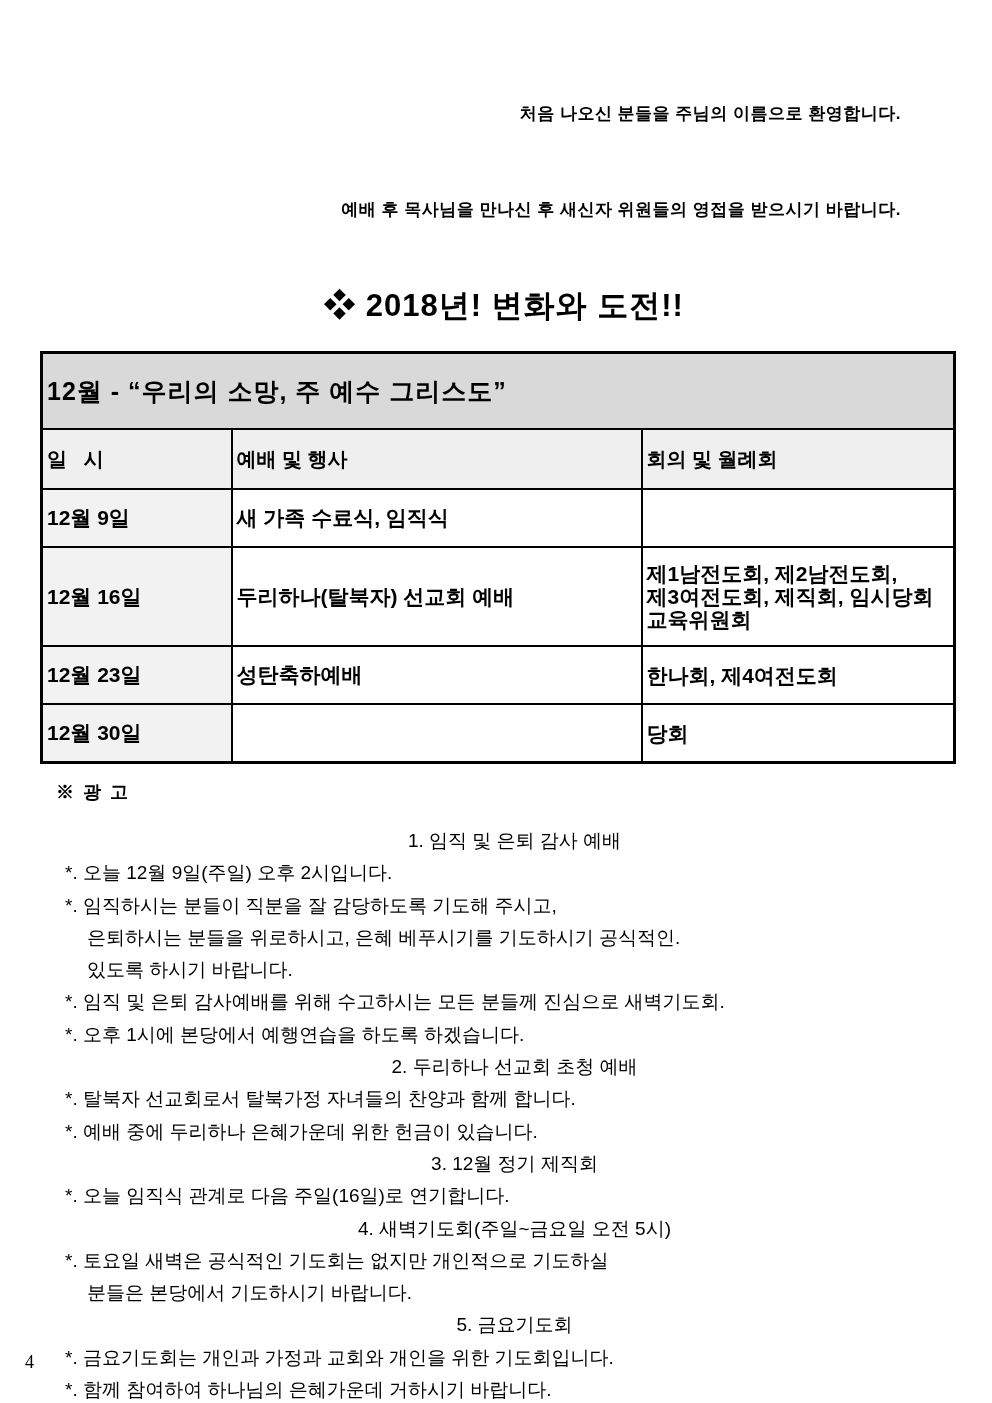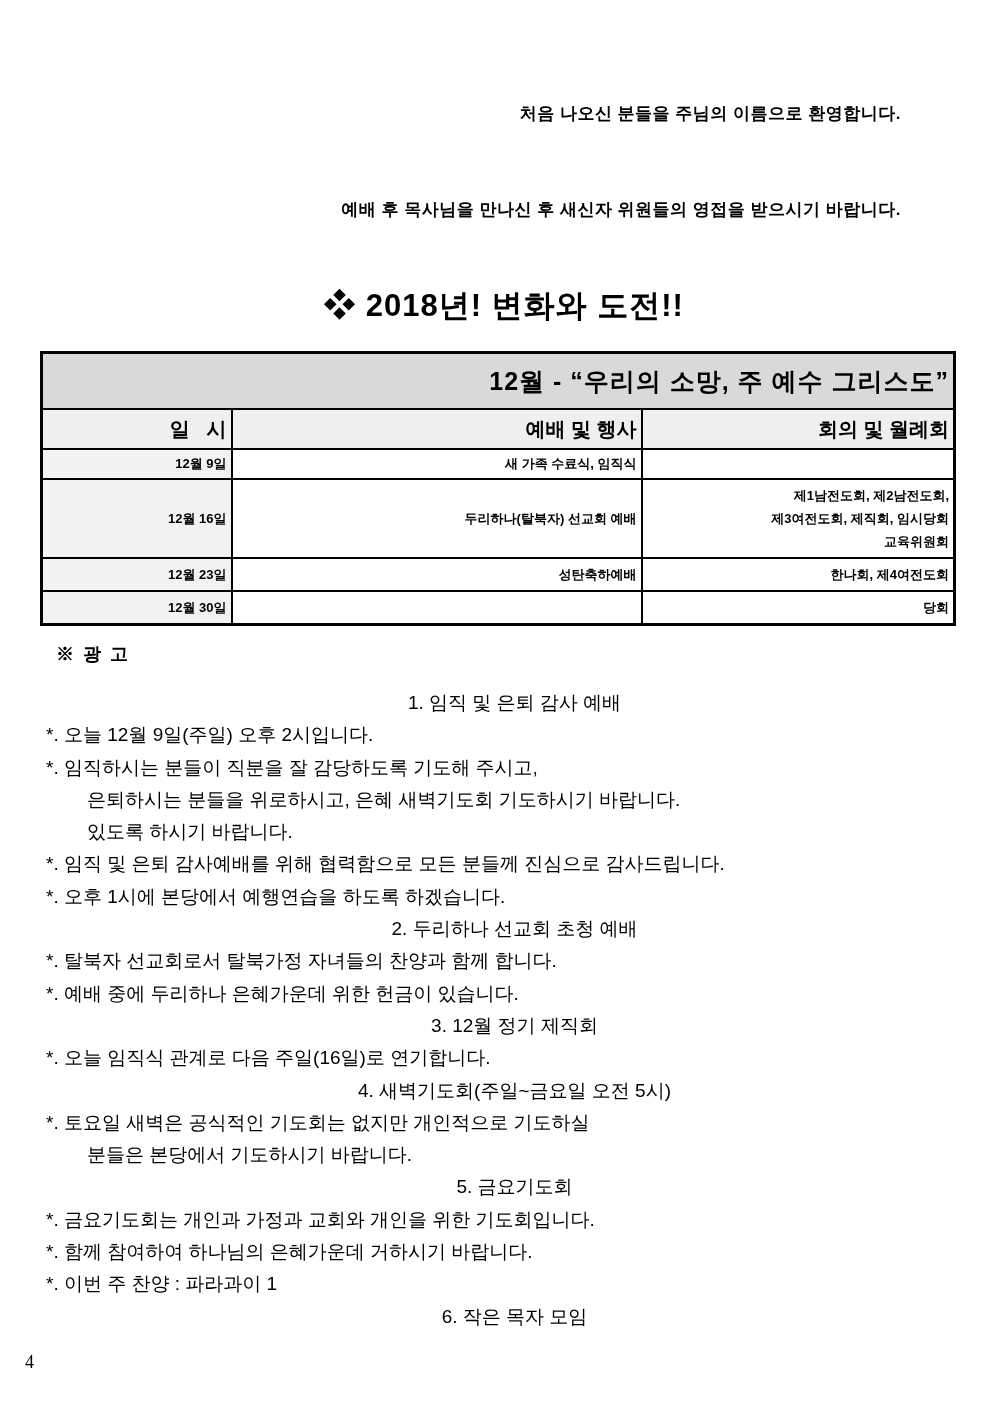--- a/index.html
+++ b/index.html
@@ -39,42 +39,42 @@
   
   table.schedule {
     margin: 24px 0 0 40px;
     width: 913px;
     border-collapse: collapse;
     table-layout: fixed;
     border: 3px solid var(--border, #000);
   }
   table.schedule th, table.schedule td {
     border: 2px solid var(--border, #000);
-    text-align: right;
+    text-align: left;
     vertical-align: middle;
     font-weight: bold;
-    padding: 4px 4px;
+    padding: 14px 4px;
     overflow: hidden;
   }
   th.t-title {
     background: var(--table-title-bg, #d9d9d9);
     font-size: 25px;
     height: 46px;
     letter-spacing: 1px;
     border-bottom: 6px double var(--border, #000);
     white-space: pre;
   }
   tr.col-head th {
     background: var(--table-header-bg, #efefef);
     font-size: 20px;
     height: 30px;
     white-space: pre;
   }
   table.schedule tbody td {
-    font-size: 13px;
+    font-size: 21px;
   }
   table.schedule tbody tr { height: 14px; }
   table.schedule tbody tr:nth-child(1) { height: 30px; }
   table.schedule tbody tr:nth-child(2) { height: 71px; }
   td.c-date { background: var(--date-column-bg, #f2f2f2); white-space: pre; }
   td.c-meeting { white-space: pre-line; line-height: 23px; }
   
   .ann-heading {
     margin: 16px 0 0 56px;
     font-size: 18px;
@@ -86,21 +86,21 @@
     margin-top: 21px;
     font-size: 19px;
     line-height: 32.3px;
   }
   .ann-title {
     padding-left: 37px;
     white-space: pre;
     text-align: center;
   }
   .ann-line {
-    padding-left: 46px;
+    padding-left: 65px;
     white-space: pre;
   }
   .ann-line.cont {
     padding-left: 87px;
   }
   
   .page-number {
     position: absolute;
     left: 25px;
     bottom: 30px;
@@ -160,23 +160,23 @@
     </tbody>
 </table>
 
 <div class="ann-heading">※ 광 고</div>
 
 <div class="ann-list">
     <div class="ann-item">
       <div class="ann-title">1. 임직 및 은퇴 감사 예배</div>
       <div class="ann-line">*. 오늘 12월 9일(주일) 오후 2시입니다.</div>
       <div class="ann-line">*. 임직하시는 분들이 직분을 잘 감당하도록 기도해 주시고,</div>
-      <div class="ann-line cont">은퇴하시는 분들을 위로하시고, 은혜 새벽기도회 기도하시기 바랍니다.</div>
+      <div class="ann-line cont">은퇴하시는 분들을 위로하시고, 은혜 베푸시기를 기도하시기 공식적인.</div>
       <div class="ann-line cont">있도록 하시기 바랍니다.</div>
-      <div class="ann-line">*. 임직 및 은퇴 감사예배를 위해 협력함으로 모든 분들께 진심으로 감사드립니다.</div>
+      <div class="ann-line">*. 임직 및 은퇴 감사예배를 위해 수고하시는 모든 분들께 진심으로 새벽기도회.</div>
       <div class="ann-line">*. 오후 1시에 본당에서 예행연습을 하도록 하겠습니다.</div>
     </div>
     <div class="ann-item">
       <div class="ann-title">2. 두리하나 선교회 초청 예배</div>
       <div class="ann-line">*. 탈북자 선교회로서 탈북가정 자녀들의 찬양과 함께 합니다.</div>
       <div class="ann-line">*. 예배 중에 두리하나 은혜가운데 위한 헌금이 있습니다.</div>
     </div>
     <div class="ann-item">
       <div class="ann-title">3. 12월 정기 제직회</div>
       <div class="ann-line">*. 오늘 임직식 관계로 다음 주일(16일)로 연기합니다.</div>

